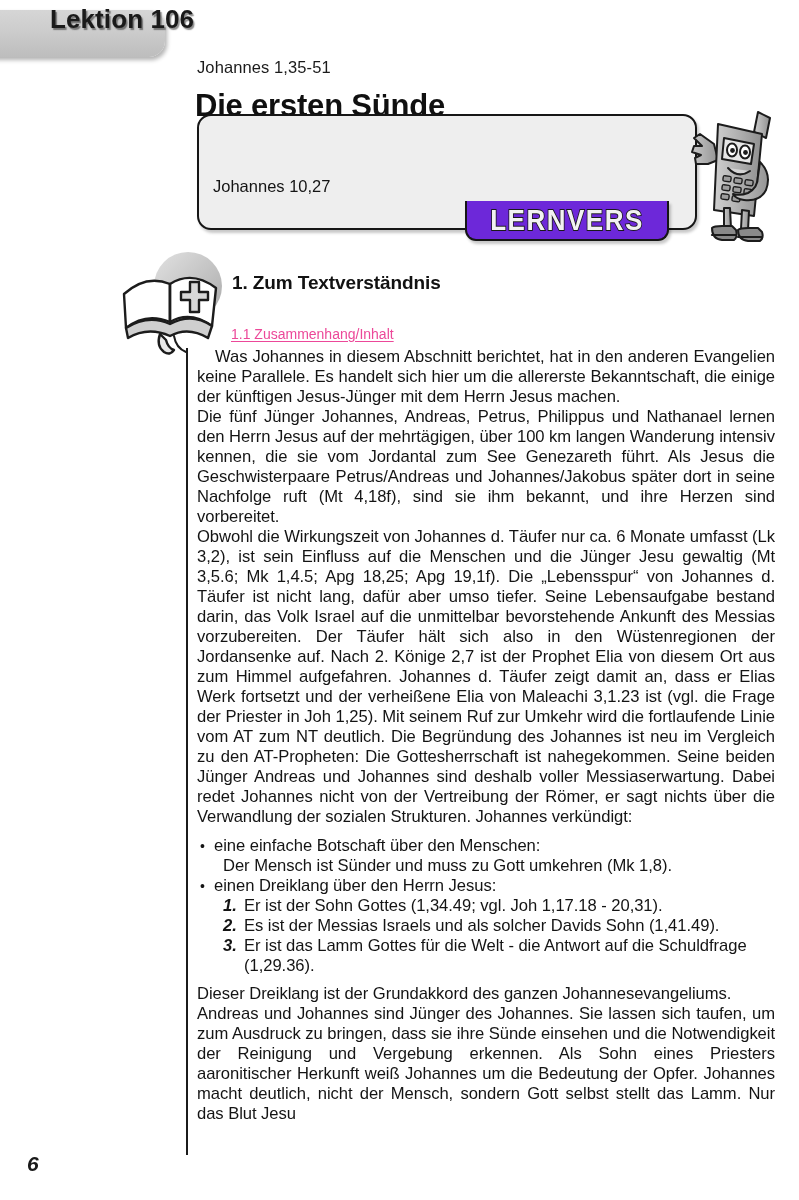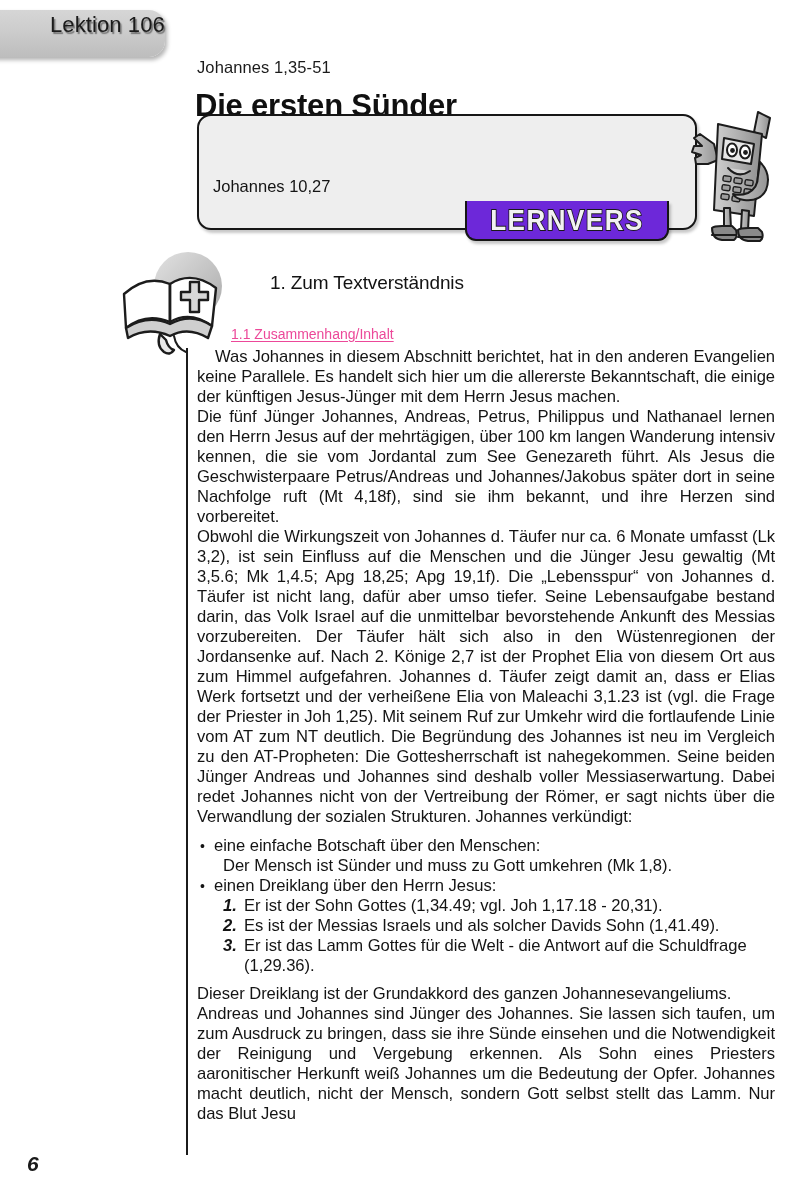--- a/index.html
+++ b/index.html
@@ -25,23 +25,23 @@
     top: 10px;
     width: 185px;
     height: 47px;
     background: linear-gradient(180deg, #d6d6d6 0%, #cccccc 45%, #bdbdbd 100%);
     border-radius: 0 16px 16px 0;
     box-shadow: 2px 3px 4px rgba(0,0,0,0.30);
   }
   .lektion-tab-label {
     position: absolute;
     left: 50px;
-    top: 12px;
-    font-size: 22px;
-    font-weight: normal;
+    top: 4px;
+    font-size: 26px;
+    font-weight: bold;
     letter-spacing: 0.1px;
     color: #1a1a1a;
     text-shadow: 1.5px 1.5px 1.2px rgba(0,0,0,0.45);
   }
 
   
   .doc-ref {
     position: absolute;
     left: 197px;
     top: 50px;
@@ -139,24 +139,23 @@
     width: 120px;
     height: 112px;
   }
 
   
   .section-heading {
     position: absolute;
     left: 232px;
     top: 272px;
     font-size: 19px;
-    font-weight: normal;
+    font-weight: bold;
     letter-spacing: -0.1px;
     color: #121212;
-    margin-left: 38px;
   }
   .subsection-heading {
     position: absolute;
     left: 231px;
     top: 326px;
     font-size: 14px;
     color: #ec4899;
     text-decoration: underline;
     text-underline-offset: 2px;
   }
@@ -245,21 +244,21 @@
     color: #1a1a1a;
   }
 </style>
 </head>
 <body>
 
 <div class="lektion-tab"></div>
 <div class="lektion-tab-label">Lektion 106</div>
 
 <div class="doc-ref">Johannes 1,35-51</div>
-<h1 class="doc-title">Die ersten Sünder</h1>
+<h1 class="doc-title">Die ersten Sünde</h1>
 
 <div class="quote-wrap">
   <div class="quote-box"></div>
   <div class="quote-source">Johannes 10,27</div>
   <div class="lernvers-banner">
     <span class="lernvers-word">LERNVERS</span>
   </div>
 </div>
 
 <div class="mascot">

